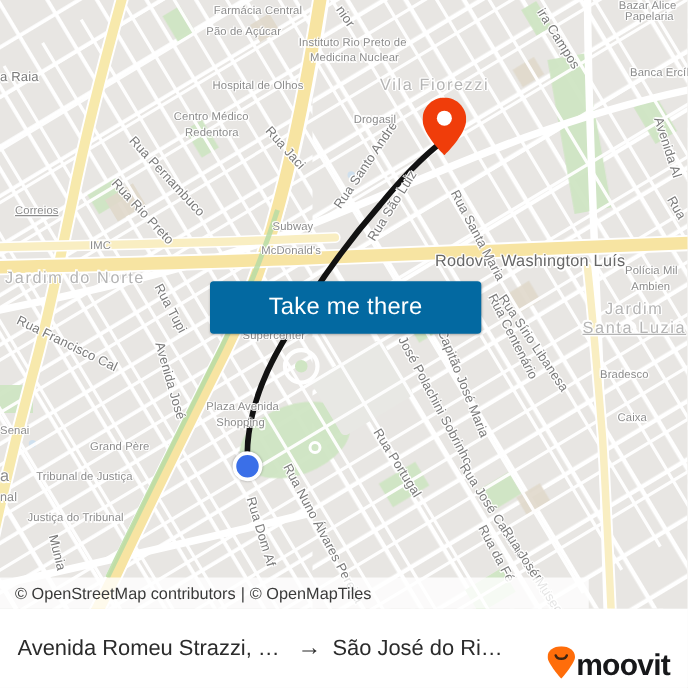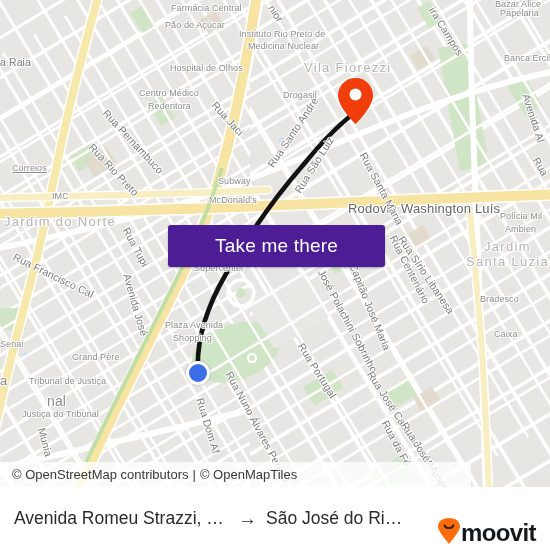--- a/index.html
+++ b/index.html
@@ -58,21 +58,21 @@
     background: #3a6fe8;
     border: 3px solid #ffffff;
     box-shadow: 0 0 2px rgba(0,0,0,.35);
   }
 
   
   #take-me-there {
     position: absolute;
     left: 168px; top: 225px;
     width: 217px; height: 42px;
-    background: #4c1d95;
+    background: #0369a1;
     border: none; border-radius: 3px;
     color: #ffffff;
     font-family: "Liberation Sans", sans-serif;
     font-size: 19px;
     letter-spacing: .2px;
     cursor: pointer;
     box-shadow: 0 1px 2px rgba(0,0,0,.25);
   }
 
   
@@ -239,21 +239,21 @@
 
       <g>
         <path d="M198 373 C 196 340, 206 308, 226 274 C 248 236, 276 196, 304 164
                  C 322 142, 340 124, 353 114" fill="none" stroke="#121212" stroke-width="4.6" stroke-linecap="round" stroke-linejoin="round"></path>
       </g>
     </svg>
 
     <div class="maplabel hood" style="left:304px; top:60px;">Vila Fiorezzi</div>
     <div class="maplabel hood" style="left:4px; top:214px;">Jardim do Norte</div>
     <div class="maplabel hood" style="left:484px; top:239px;">Jardim</div>
-    <div class="maplabel hood" style="left:466px; top:254px;">Santa Luzia</div>
+    <div class="maplabel hood" style="left:466px; top:254px;text-decoration:underline;">Santa Luzia</div>
 
     <div class="maplabel major" style="left:316px; top:201px;margin-left:32px;">Rodovia Washington Luís</div>
 
     <div class="maplabel street" style="left:105px; top:105px; transform:rotate(47deg);">Rua Pernambuco</div>
     <div class="maplabel street" style="left:91px; top:139px; transform:rotate(47deg);">Rua Rio Preto</div>
     <div class="maplabel street" style="left:214px; top:97px; transform:rotate(48deg);">Rua Jaci</div>
     <div class="maplabel street" style="left:270px; top:160px; transform:rotate(-56deg);">Rua Santo André</div>
     <div class="maplabel street" style="left:297px; top:186px; transform:rotate(-58deg);">Rua São Luiz</div>
     <div class="maplabel street" style="left:363px; top:147px; transform:rotate(62deg);">Rua Santa Maria</div>
     <div class="maplabel street" style="left:126px; top:222px; transform:rotate(62deg);">Rua Tupi</div>
@@ -277,38 +277,38 @@
     <div class="maplabel street" style="left:536px; top:152px; transform:rotate(60deg);">Rua</div>
 
     <div class="maplabel poi" style="left:171px; top:3px;">Farmácia Central</div>
     <div class="maplabel poi" style="left:165px; top:20px;">Pão de Açúcar</div>
     <div class="maplabel poi" style="left:239px; top:29px;">Instituto Rio Preto de</div>
     <div class="maplabel poi" style="left:248px; top:41px;">Medicina Nuclear</div>
     <div class="maplabel poi" style="left:170px; top:63px;">Hospital de Olhos</div>
     <div class="maplabel poi" style="left:139px; top:88px;">Centro Médico</div>
     <div class="maplabel poi" style="left:148px; top:101px;">Redentora</div>
     <div class="maplabel poi" style="left:12px; top:163px;text-decoration:underline;">Correios</div>
-    <div class="maplabel poi" style="left:52px; top:191px;">IMC</div>
+    <div class="maplabel poi" style="left:72px; top:191px;">IMC</div>
     <div class="maplabel poi" style="left:218px; top:176px;">Subway</div>
     <div class="maplabel poi" style="left:209px; top:195px;">McDonald's</div>
     <div class="maplabel poi" style="left:283px; top:90px;">Drogasil</div>
     <div class="maplabel poi" style="left:495px; top:-1px;">Bazar Alice</div>
     <div class="maplabel poi" style="left:472px; top:8px;margin-left:28px;">Papelaria</div>
     <div class="maplabel poi" style="left:504px; top:53px;">Banca Ercília</div>
     <div class="maplabel poi" style="left:500px; top:211px;">Polícia Mil</div>
     <div class="maplabel poi" style="left:505px; top:224px;">Ambien</div>
     <div class="maplabel poi" style="left:194px; top:263px;">Supercenter</div>
     <div class="maplabel poi" style="left:165px; top:320px;">Plaza Avenida</div>
     <div class="maplabel poi" style="left:173px; top:333px;">Shopping</div>
     <div class="maplabel poi" style="left:0px; top:339px;">Senai</div>
     <div class="maplabel poi" style="left:72px; top:352px;">Grand Père</div>
     <div class="maplabel poi" style="left:29px; top:376px;">Tribunal de Justiça</div>
     <div class="maplabel poi" style="left:22px; top:409px;">Justiça do Tribunal</div>
     <div class="maplabel poi" style="left:0px; top:373px; font-size:13px;">a</div>
-    <div class="maplabel poi" style="left:15px; top:393px; font-size:14px;padding-left:32px;">nal</div>
+    <div class="maplabel poi" style="left:0px; top:393px; font-size:10px;">nal</div>
     <div class="maplabel poi" style="left:480px; top:294px;">Bradesco</div>
     <div class="maplabel poi" style="left:494px; top:329px;">Caixa</div>
 
     <div id="dest-pin">
       <svg width="35" height="46" viewBox="0 0 35 46">
         <path d="M17.5 0 C 7.8 0 0 7.8 0 17.5 C 0 29.5 17.5 46 17.5 46
                  C 17.5 46 35 29.5 35 17.5 C 35 7.8 27.2 0 17.5 0 Z" fill="#F03D0A"></path>
         <circle cx="17.5" cy="16.5" r="6" fill="#ffffff"></circle>
       </svg>
     </div>

